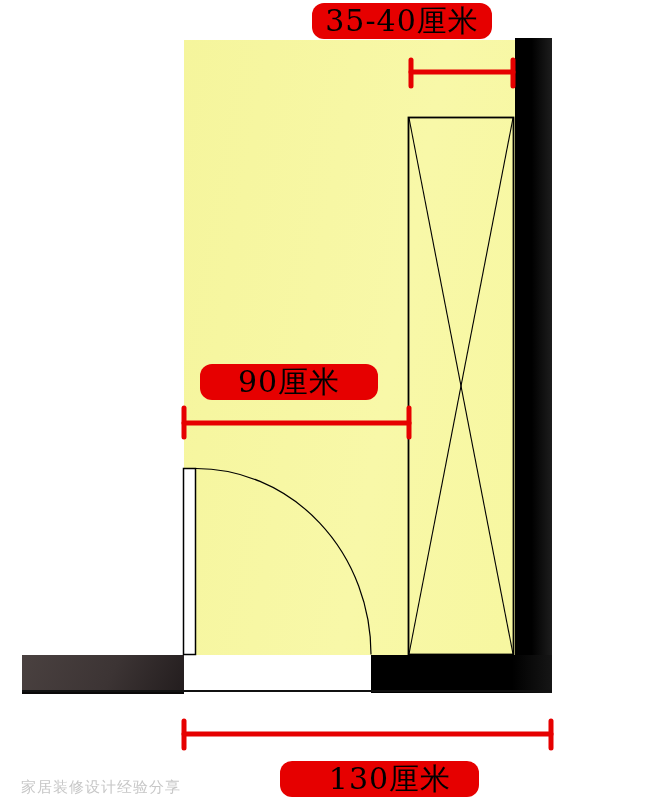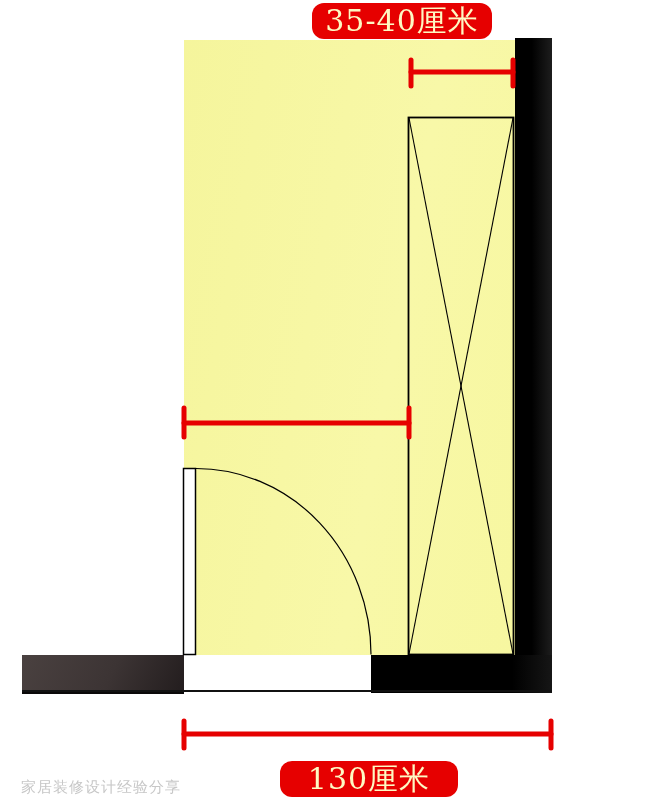--- a/index.html
+++ b/index.html
@@ -33,29 +33,29 @@
   }
   
   .threshold-line{
     position:absolute;left:22px;top:690px;width:530px;height:2px;
     background:#111111;
   }
   svg.linework{position:absolute;left:0;top:0;}
   
   .dim-label{
     position:absolute;height:36px;
-    background:#e60000;color:#fef9c3;
+    background:#e60000;color:#000000;
     border-radius:12px;
     text-align:center;line-height:36px;
     font-size:30px;letter-spacing:1px;
     white-space:nowrap;
   }
   .dim-label-top{left:312px;top:3px;width:180px;}
   .dim-label-middle{left:200px;top:364px;width:178px;}
-  .dim-label-bottom{left:280px;top:761px;width:178px;}
+  .dim-label-bottom{left:280px;top:761px;width:178px;padding-left:21px;}
   
   .watermark{
     position:absolute;left:21px;top:778px;
     font-size:15px;letter-spacing:1px;
     color:#c7c7c7;filter:blur(0.5px);
     font-family:"DejaVu Sans","Liberation Sans",sans-serif;
   }
 </style>
 </head>
 <body>
@@ -95,18 +95,19 @@
 
     <g stroke="#e60000" stroke-width="5" stroke-linecap="round">
       <line x1="184" y1="734" x2="551" y2="734"></line>
       <line x1="184" y1="721" x2="184" y2="748"></line>
       <line x1="551" y1="721" x2="551" y2="748"></line>
     </g>
   </svg>
 
   <div class="dim-label dim-label-top">35-40厘米</div>
 
+  <div class="dim-label dim-label-middle">90厘米</div>
 
   <div class="dim-label dim-label-bottom">130厘米</div>
 
   <div class="watermark">家居装修设计经验分享</div>
 
 </div>
 
 </body></html>

